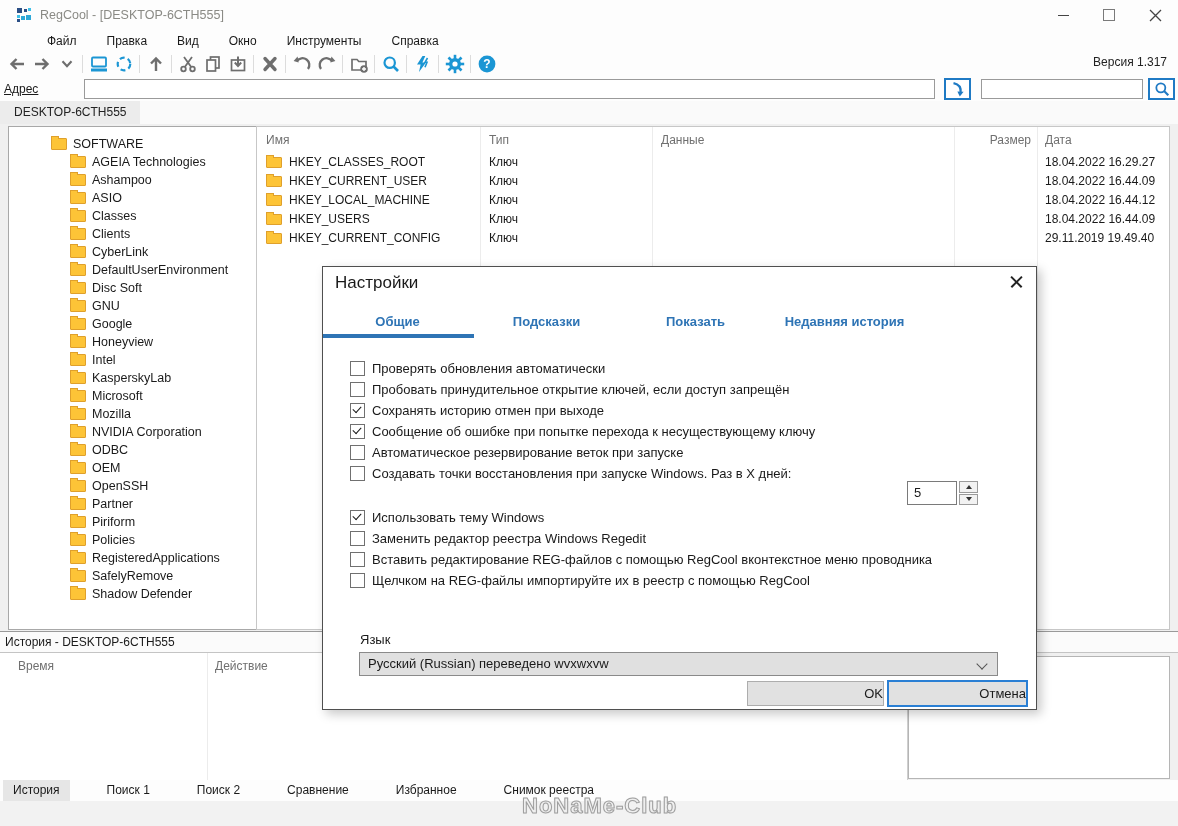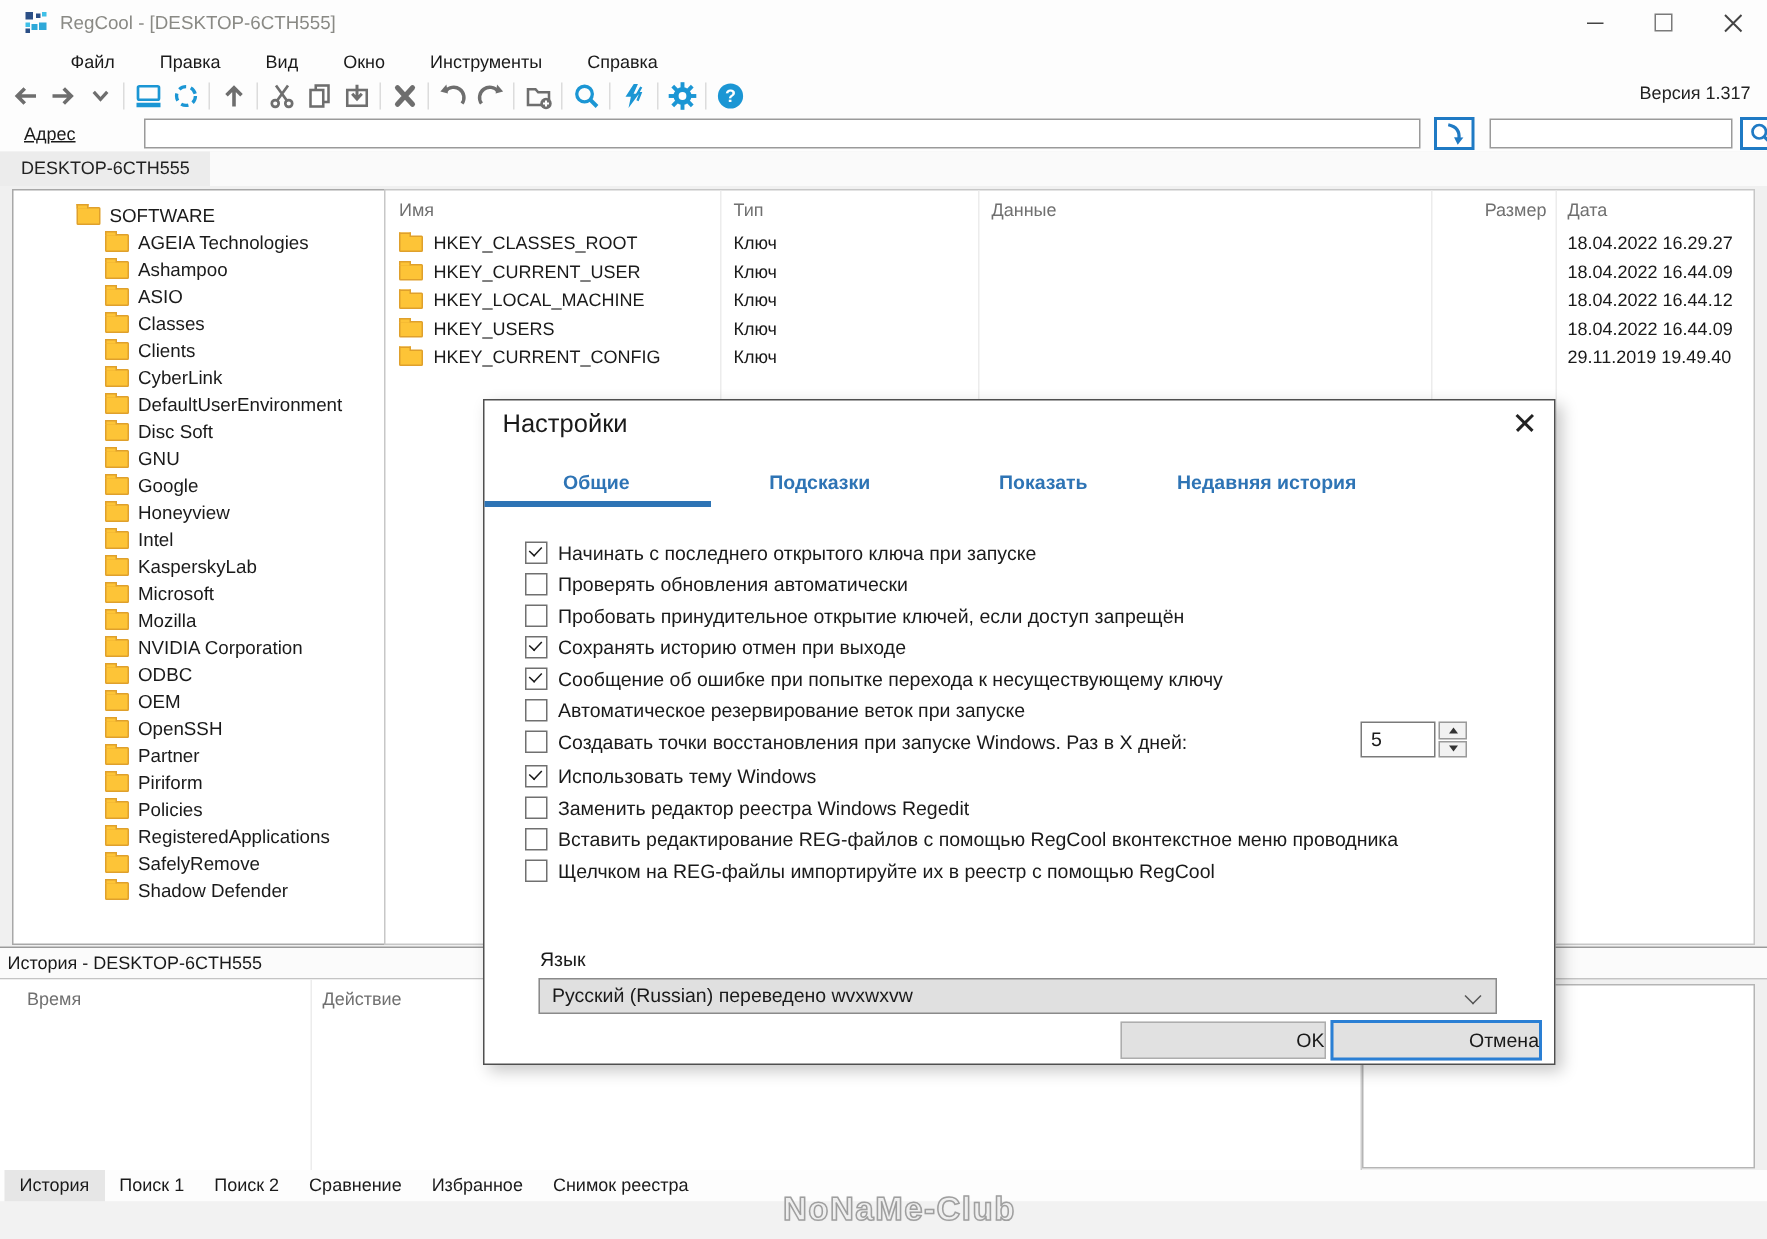--- a/index.html
+++ b/index.html
@@ -21,21 +21,21 @@
   .menubar{position:absolute;top:30px;left:0;right:0;height:22px;background:#fdfdfd;display:flex;align-items:center;gap:30px;padding-left:47px;font-size:12px;}
   .menu-item{cursor:default;}
   
   .toolbar{position:absolute;top:52px;left:0;right:0;height:24px;background:#fdfdfd;display:flex;align-items:center;padding-left:4px;}
   .tb{width:25px;height:22px;display:flex;align-items:center;justify-content:center;}
   .tb svg{display:block;}
   .tsep{width:1px;height:18px;background:#dcdcdc;margin:0 3px;flex:none;}
   .version{position:absolute;right:11px;top:55px;font-size:12px;color:#222;}
   
   .addressbar{position:absolute;top:76px;left:0;right:0;height:25px;background:#fdfdfd;display:flex;align-items:center;}
-  .addr-label{width:80px;padding-left:16px;flex:none;text-decoration:underline;}
+  .addr-label{width:80px;padding-left:4px;flex:none;text-decoration:underline;}
   .addr-input{width:841px;height:18px;border:1px solid #9a9a9a;background:#fff;padding:0 4px;font:inherit;flex:none;}
   .icon-btn{width:27px;height:22px;border:2px solid #1f7ac4;background:#fff;display:flex;align-items:center;justify-content:center;flex:none;padding:0;}
   .go-btn{margin-left:9px;}
   .search-input{margin-left:10px;width:152px;height:18px;border:1px solid #9a9a9a;background:#fff;padding:0 4px;font:inherit;flex:none;}
   .search-btn{margin-left:5px;}
   
   .tabrow{position:absolute;top:101px;left:0;right:0;height:23px;background:#fafafa;}
   .session-tab{display:inline-block;height:23px;line-height:23px;padding:0 14px;background:#ececec;color:#222;text-align:right;}
   
   .tree-panel{position:absolute;left:8px;top:126px;width:280px;height:504px;background:#fff;border:1px solid #a8a8a8;box-sizing:border-box;}
@@ -62,21 +62,21 @@
   .c-date{width:125px;padding-left:8px;box-sizing:border-box;white-space:nowrap;}
   .rrow .folder{width:14px;height:9px;margin-right:7px;}
   
   .history-header{position:absolute;top:631px;left:0;right:0;height:20px;line-height:20px;background:#fbfbfb;border-top:1px solid #9a9a9a;border-bottom:1px solid #c4c4c4;padding-left:5px;box-sizing:content-box;}
   .history-body{position:absolute;top:653px;left:0;width:907px;height:127px;background:#fff;border-right:1px solid #cfcfcf;}
   .h-col{position:absolute;top:6px;color:#707070;}
   .h-col.time{left:18px;} .h-col.action{left:215px;}
   .h-divider{position:absolute;left:207px;top:0;bottom:0;width:1px;background:#ececec;}
   .history-right{position:absolute;left:908px;top:656px;right:8px;height:121px;background:#fff;border:1px solid #b5b5b5;}
   
-  .bottombar{position:absolute;top:780px;left:0;right:0;height:21px;background:#fdfdfd;display:flex;align-items:stretch;padding-left:3px;}
+  .bottombar{position:absolute;top:780px;left:0;right:0;height:21px;background:#fdfdfd;display:flex;align-items:stretch;padding-left:3px;gap:27px;}
   .btab{padding:0 10px;line-height:21px;color:#1a1a1a;}
   .btab.active{background:#e6e6e6;}
   .bottomstrip{position:absolute;top:801px;left:0;right:0;bottom:0;background:#f2f2f2;}
   .watermark{position:absolute;left:522px;top:793px;font-size:22px;font-weight:bold;letter-spacing:1px;color:#efefef;-webkit-text-stroke:1px #9f9f9f;text-shadow:0 0 1px #b5b5b5;z-index:4;}
   
   .dialog{position:absolute;left:322px;top:266px;width:713px;height:442px;background:#fff;border:1px solid #4f4f4f;box-shadow:4px 4px 10px rgba(0,0,0,.22);z-index:10;}
   .dlg-title{position:absolute;left:12px;top:6px;font-size:17px;}
   .dlg-close{position:absolute;right:10px;top:6px;width:18px;height:18px;}
   .dlg-close::before,.dlg-close::after{content:"";position:absolute;left:1px;top:8px;width:15px;height:1.6px;background:#222;}
   .dlg-close::before{transform:rotate(45deg);} .dlg-close::after{transform:rotate(-45deg);}
@@ -529,24 +529,20 @@
 
   <div class="dlg-tab active">Общие</div>
       <div class="dlg-tab">Подсказки</div>
       <div class="dlg-tab">Показать</div>
       <div class="dlg-tab">Недавняя история</div>
     </div>
   <div class="dlg-underline"></div>
 
   <div class="opt-group grp1">
 
-      <div class="crow checked">
-        <span class="cb"></span>
-        <span>Начинать с последнего открытого ключа при запуске</span>
-      </div>
 
       <div class="crow">
         <span class="cb"></span>
         <span>Проверять обновления автоматически</span>
       </div>
 
       <div class="crow">
         <span class="cb"></span>
         <span>Пробовать принудительное открытие ключей, если доступ запрещён</span>
       </div>

